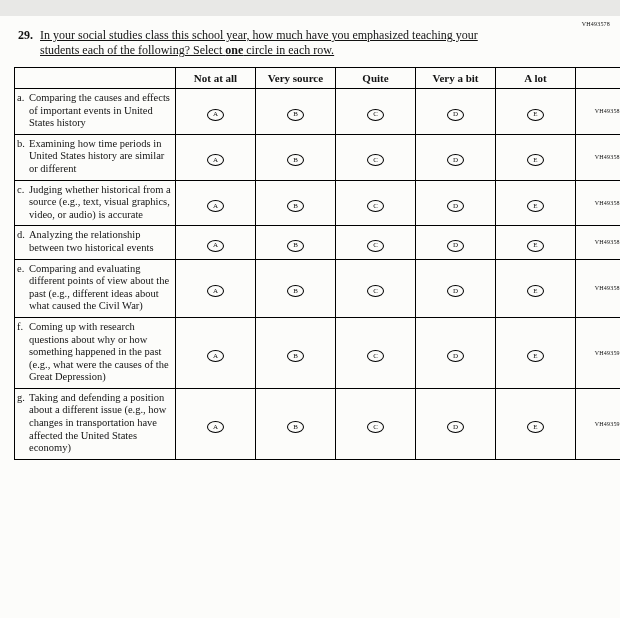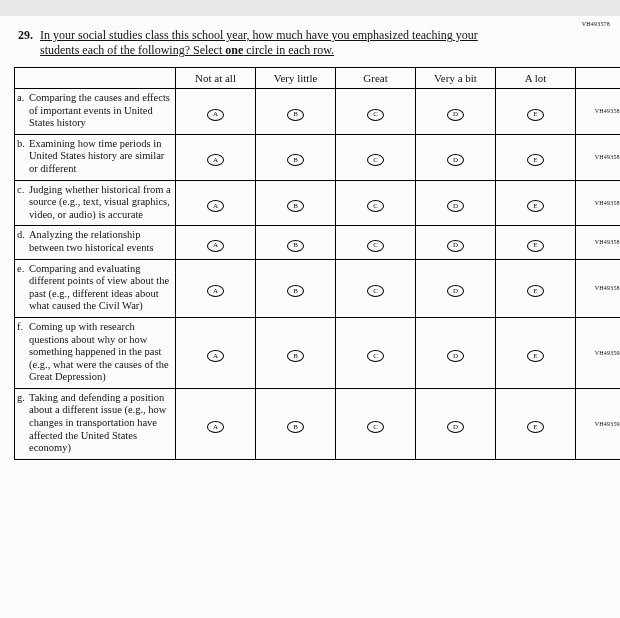--- a/index.html
+++ b/index.html
@@ -22,21 +22,21 @@
 
   table.survey {
     border-collapse:collapse;
     margin-top:9px;
     border:1.5px solid #000;
     table-layout:fixed;
     width:591px;
   }
   table.survey th, table.survey td { border:1px solid #000; }
   th.hdr {
-    font-size:11px; font-weight:normal; text-align:center;
+    font-size:11px; font-weight:bold; text-align:center;
     padding:4px 1px; font-family:"Liberation Serif", serif;
   }
   th.corner { width:158px; }
   th.hdr.opt-col { width:77px; }
   th.code-col { width:47px; }
 
   td.label-cell {
     vertical-align:top; padding:3px 3px 4px 2px;
     font-size:10.5px; line-height:1.2;
   }
@@ -68,22 +68,22 @@
   <div class="question">
     <span class="qnum">29.</span>
     <div class="qtext"><span>In your social studies class this school year, how much have you emphasized teaching your students each of the following? Select </span><strong>one</strong><span> circle in each row.</span></div>
   </div>
 
   <table class="survey">
     <thead>
       <tr>
         <th class="corner"></th>
         <th class="hdr opt-col">Not at all</th>
-        <th class="hdr opt-col">Very little</th>
-        <th class="hdr opt-col">Great</th>
+        <th class="hdr opt-col">Very source</th>
+        <th class="hdr opt-col">Quite</th>
         <th class="hdr opt-col">Very a bit</th>
         <th class="hdr opt-col">A lot</th>
         <th class="code-col"></th>
       </tr>
     </thead>
     <tbody>
 
       <tr>
         <td class="label-cell">
           <div class="label-wrap">

